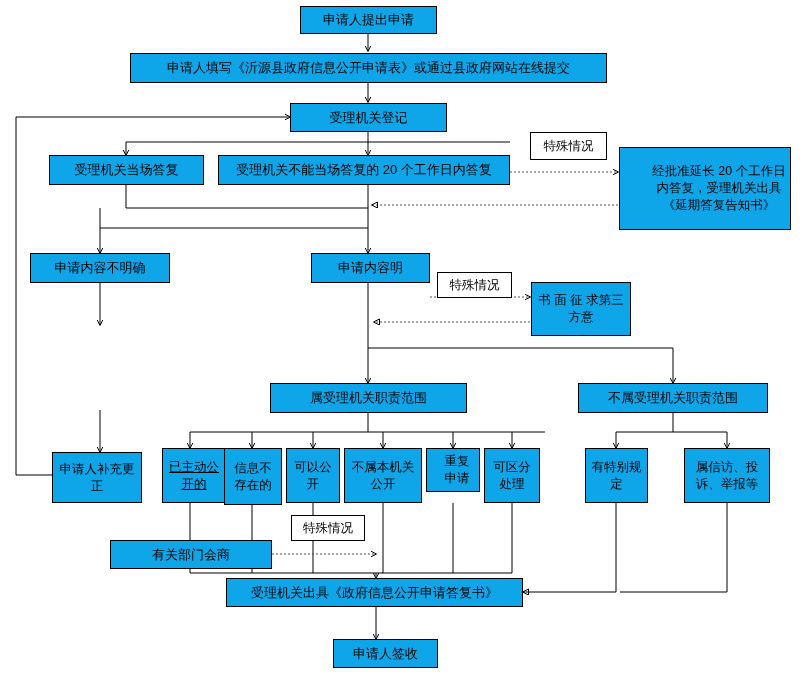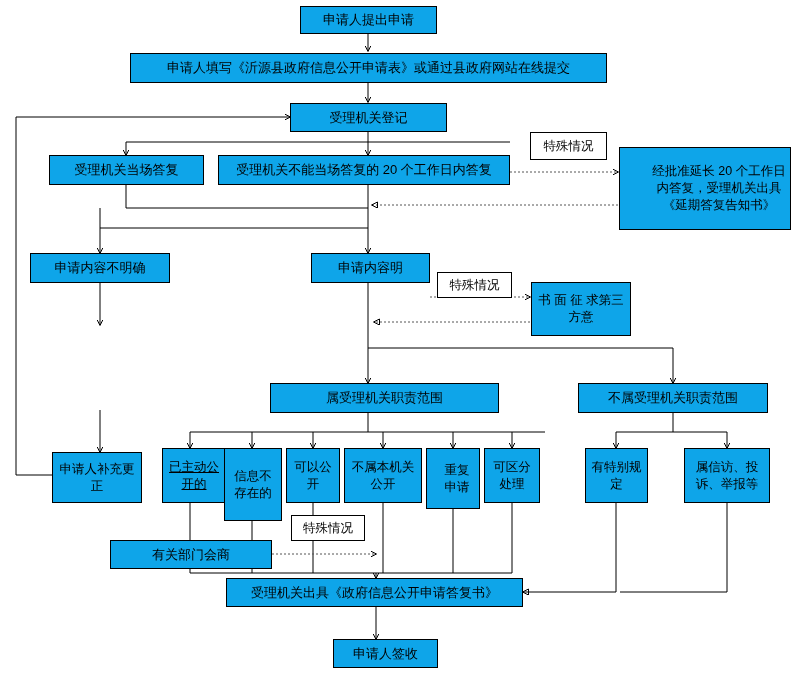--- a/index.html
+++ b/index.html
@@ -165,35 +165,35 @@
 
   <div class="node" style="left:30px; top:253px; width:140px; height:30px;">申请内容不明确</div>
 
   <div class="node" style="left:311px; top:253px; width:119px; height:30px;">申请内容明</div>
 
   <div class="label-plain" style="left:437px; top:272px; width:75px; height:26px;">特殊情况</div>
 
   <div class="node small" style="left:531px; top:282px; width:100px; height:54px;">书 面 征 求第三方意</div>
 
 
-  <div class="node" style="left:270px; top:383px; width:229px; height:30px;">属受理机关职责范围</div>
+  <div class="node" style="left:270px; top:383px; width:197px; height:30px;">属受理机关职责范围</div>
 
   <div class="node" style="left:578px; top:383px; width:190px; height:30px;">不属受理机关职责范围</div>
 
   <div class="node small" style="left:52px; top:452px; width:90px; height:51px;">申请人补充更正</div>
 
   <div class="node small" style="left:162px; top:448px; width:64px; height:55px;text-decoration:underline;">已主动公开的</div>
 
-  <div class="node small" style="left:224px; top:448px; width:58px; height:73px;">信息不存在的</div>
+  <div class="node small" style="left:224px; top:448px; width:58px; height:57px;">信息不存在的</div>
 
   <div class="node small" style="left:286px; top:448px; width:54px; height:55px;">可以公开</div>
 
   <div class="node small" style="left:344px; top:448px; width:78px; height:55px;">不属本机关公开</div>
 
-  <div class="node small" style="left:426px; top:448px; width:54px; height:61px;padding-left:12px;">重复申请</div>
+  <div class="node small" style="left:426px; top:448px; width:54px; height:44px;padding-left:12px;">重复申请</div>
 
   <div class="node small" style="left:484px; top:448px; width:56px; height:55px;">可区分处理</div>
 
   <div class="node small" style="left:585px; top:448px; width:63px; height:55px;">有特别规定</div>
 
   <div class="node small" style="left:684px; top:448px; width:86px; height:55px;">属信访、投诉、举报等</div>
 
   <div class="label-plain" style="left:291px; top:515px; width:74px; height:26px;">特殊情况</div>
 
   <div class="node" style="left:226px; top:578px; width:297px; height:29px;">受理机关出具《政府信息公开申请答复书》</div>

